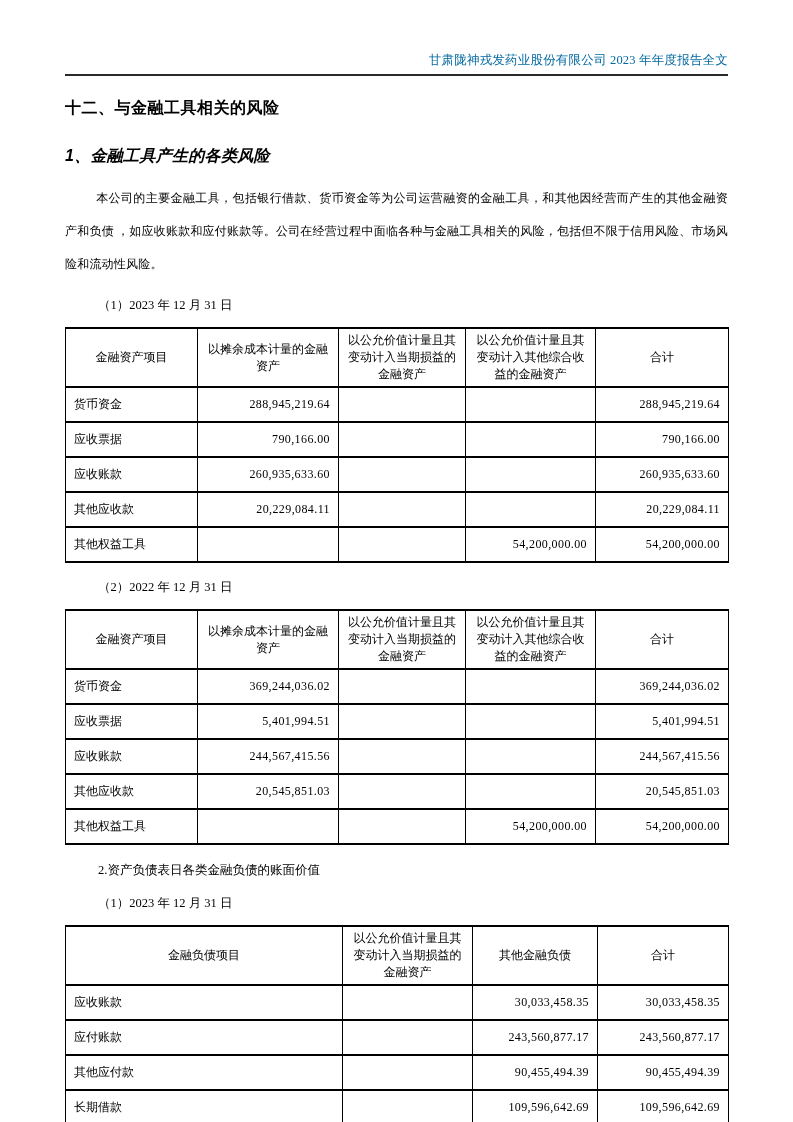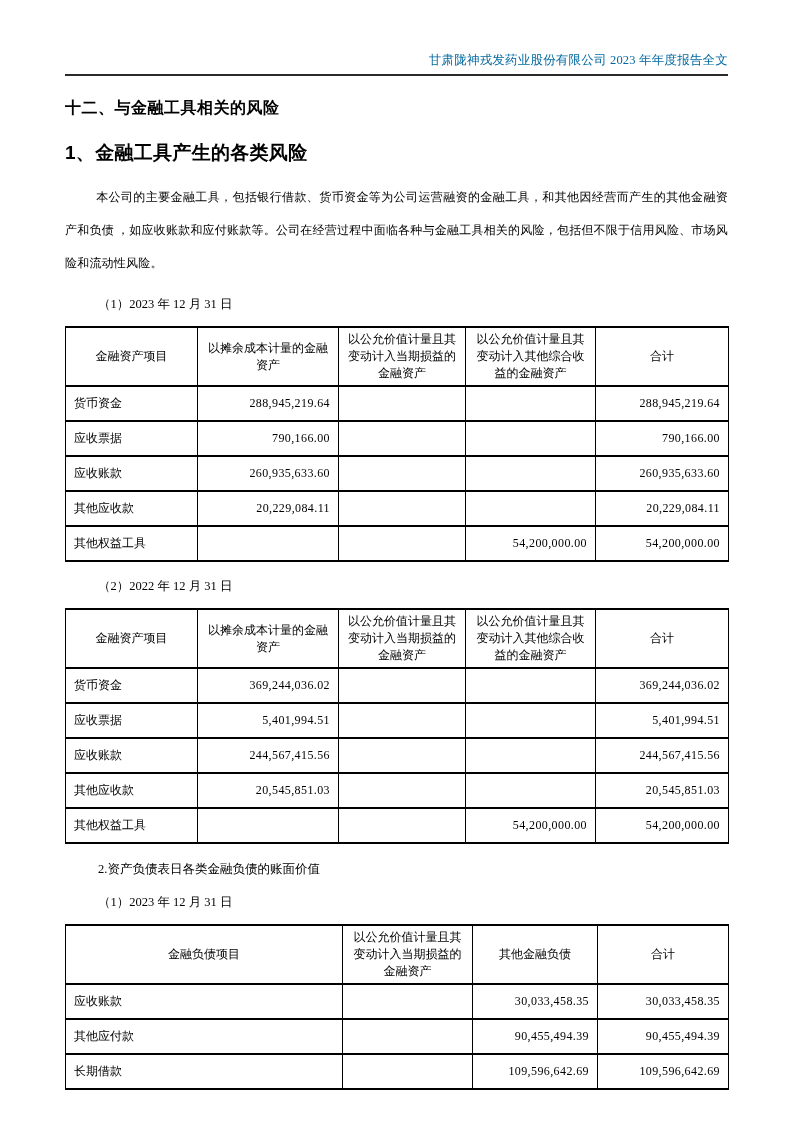--- a/index.html
+++ b/index.html
@@ -27,25 +27,26 @@
   }
 
   .h1 {
     margin: 22px 0 0 0;
     font-size: 16px;
     font-weight: bold;
     font-family: "Liberation Sans", "DejaVu Sans", sans-serif;
     letter-spacing: 0.5px;
   }
   .h2 {
-    margin: 21px 0 0 0;
-    font-size: 19px;
+    margin: 27px 0 0 0;
+    font-size: 16px;
     font-weight: bold;
     font-family: "Liberation Sans", "DejaVu Sans", sans-serif;
     letter-spacing: 0.3px;
+    font-style: italic;
   }
   .para {
     margin: 15px 0 0 0;
     font-size: 12px;
     line-height: 33px;
     text-align: justify;
     text-indent: 2.6em;
     letter-spacing: 0.2px;
   }
   .list-item {
@@ -234,20 +235,26 @@
         </tr>
       </thead>
       <tbody>
         <tr>
           <td class="cell-label">应收账款</td>
           <td class="cell-num"></td>
           <td class="cell-num">30,033,458.35</td>
           <td class="cell-num">30,033,458.35</td>
         </tr>
         <tr>
+          <td class="cell-label">应付账款</td>
+          <td class="cell-num"></td>
+          <td class="cell-num">243,560,877.17</td>
+          <td class="cell-num">243,560,877.17</td>
+        </tr>
+        <tr>
           <td class="cell-label">其他应付款</td>
           <td class="cell-num"></td>
           <td class="cell-num">90,455,494.39</td>
           <td class="cell-num">90,455,494.39</td>
         </tr>
         <tr>
           <td class="cell-label">长期借款</td>
           <td class="cell-num"></td>
           <td class="cell-num">109,596,642.69</td>
           <td class="cell-num">109,596,642.69</td>

